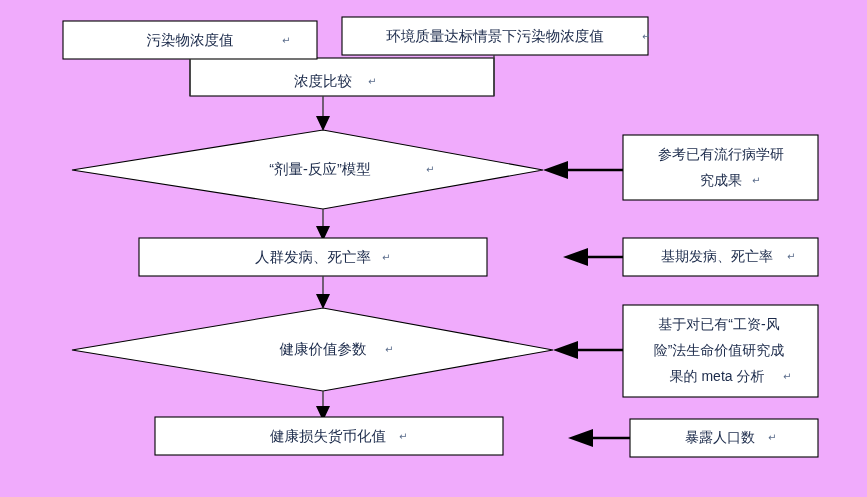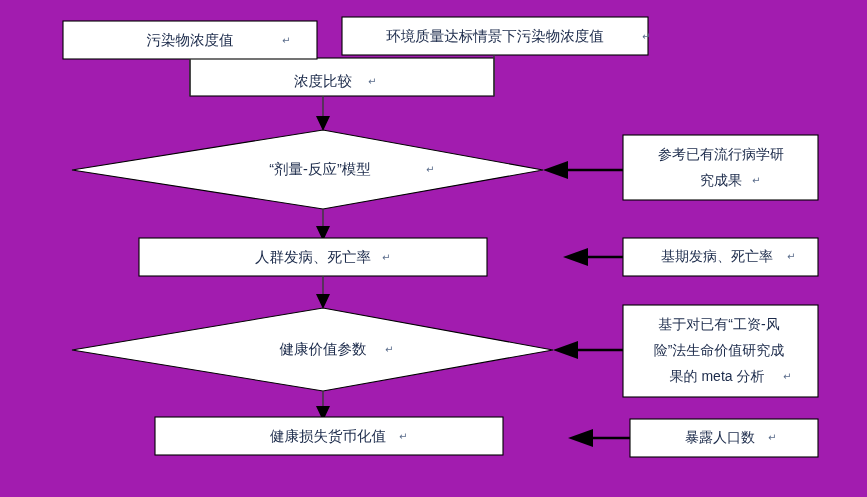--- a/index.html
+++ b/index.html
@@ -4,21 +4,21 @@
 <style>
   html, body {
     margin: 0;
     padding: 0;
     background: #ffffff;
   }
   #canvas {
     position: relative;
     width: 867px;
     height: 497px;
-    background: #a21caf;
+    background: #f0abfc;
     font-family: "Liberation Sans", "DejaVu Sans", sans-serif;
     overflow: hidden;
   }
   svg#flow {
     position: absolute;
     top: 0;
     left: 0;
     width: 867px;
     height: 497px;
   }

